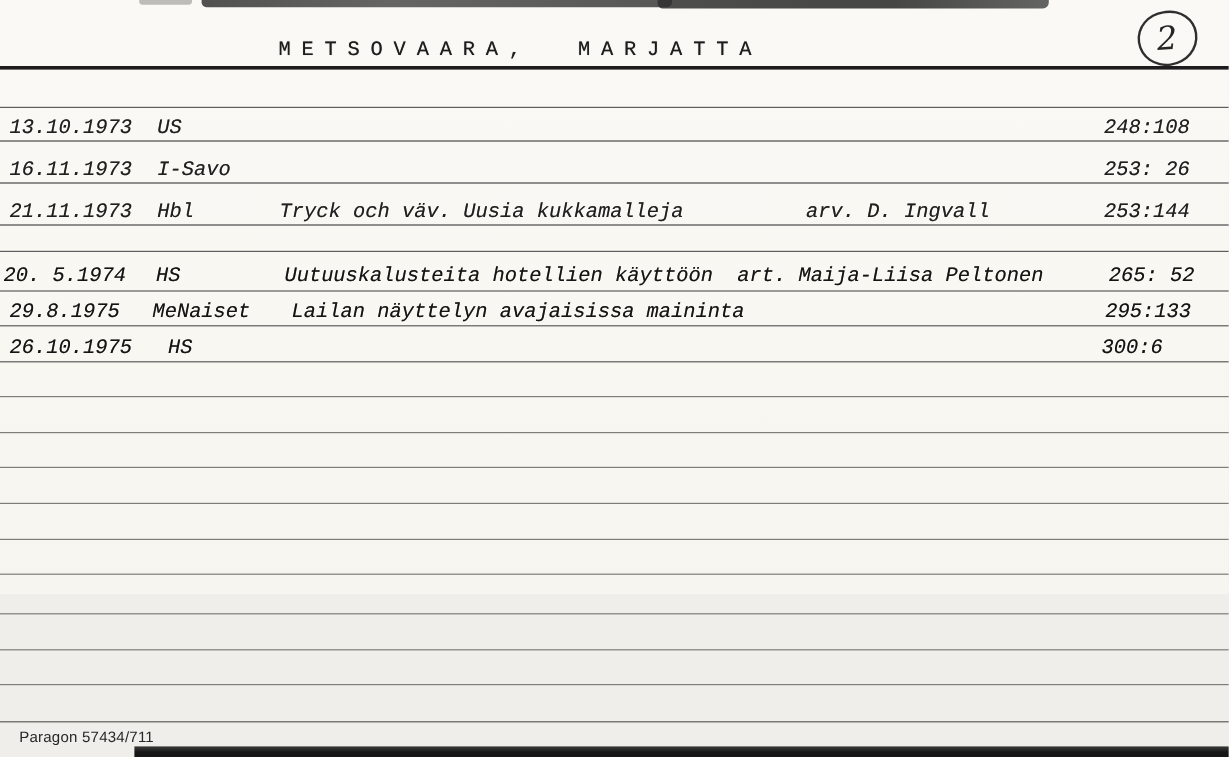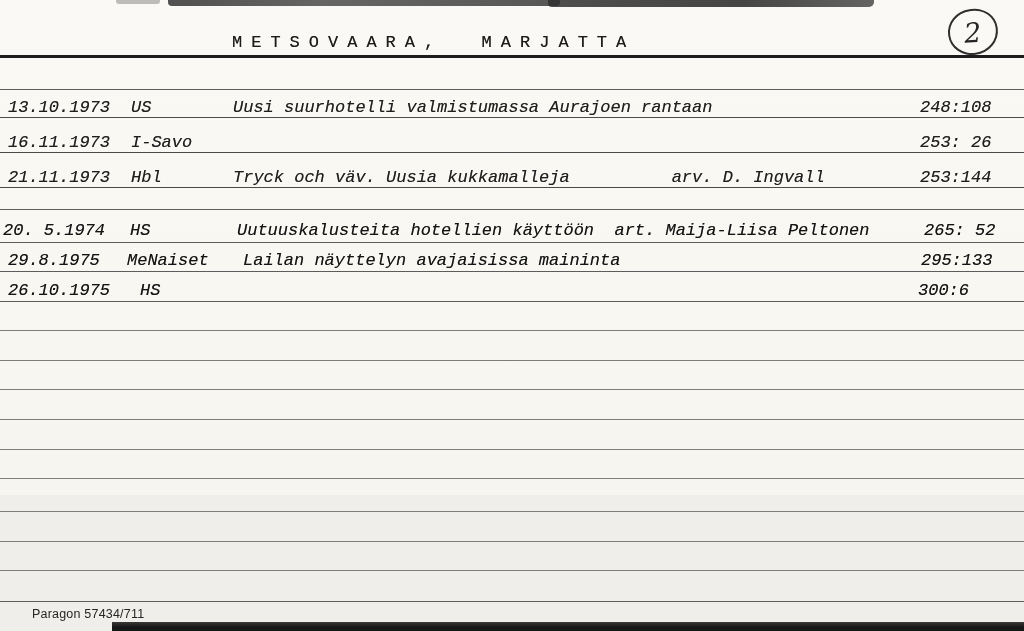--- a/index.html
+++ b/index.html
@@ -66,21 +66,21 @@
   .page-circle .digit {
     font-family: "DejaVu Serif", serif;
     font-style: italic;
     font-size: 27px;
     color: #262626;
     transform: rotate(4deg);
     line-height: 1;
   }
   .brand {
     position: absolute;
-    left: 32px;
+    left: 16px;
     top: 607px;
     font-family: "Liberation Sans", sans-serif;
     font-size: 12.5px;
     color: #262626;
     letter-spacing: 0.2px;
   }
   .smudge-top-a {
     position: absolute; left: 168px; top: 0; width: 392px; height: 6px;
     background: linear-gradient(90deg, #2c2c2c, #454545 40%, #333333);
     opacity: 0.82; border-radius: 0 0 4px 4px;
@@ -131,21 +131,20 @@
 
   <div class="title">METSOVAARA,  MARJATTA</div>
 
   <div class="page-circle">
     <span class="digit">2</span>
   </div>
 
   <div class="row" style="top:98px">
     <span style="left:8px">13.10.1973</span>
     <span style="left:131px">US</span>
-    <span style="left:233px">Uusi suurhotelli valmistumassa Aurajoen rantaan</span>
     <span style="left:920px">248:108</span>
   </div>
 
   <div class="row" style="top:133px">
     <span style="left:8px">16.11.1973</span>
     <span style="left:131px">I-Savo</span>
     <span style="left:920px">253: 26</span>
   </div>
 
   <div class="row" style="top:168px">

